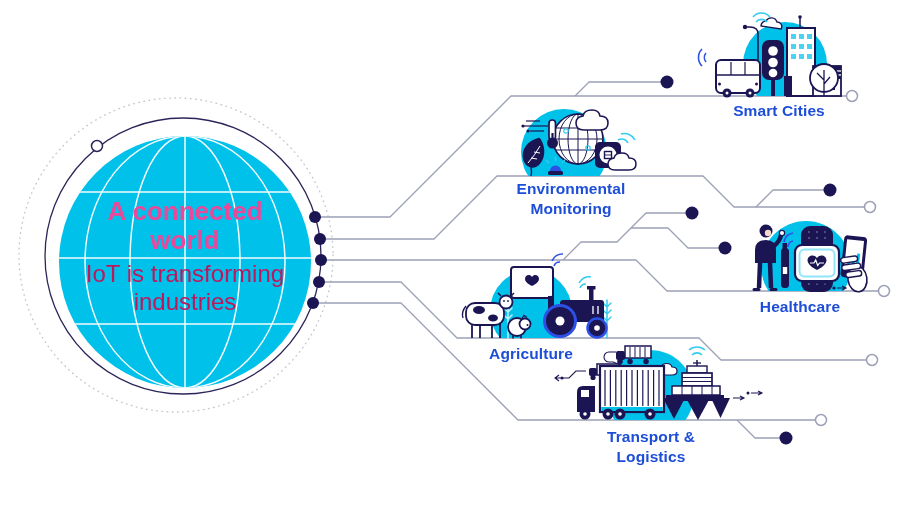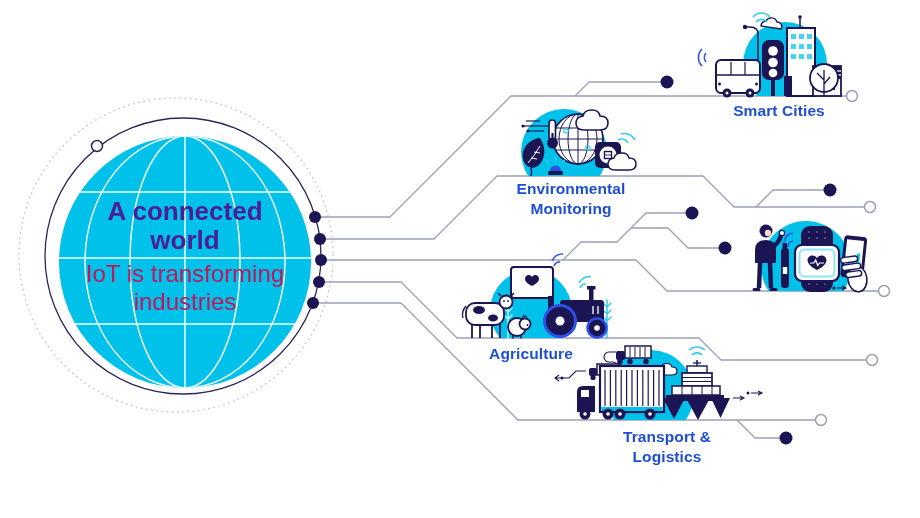--- a/index.html
+++ b/index.html
@@ -2,31 +2,31 @@
 <html><head>
 <meta charset="utf-8">
 <style>
   html,body{margin:0;padding:0;background:#fff;}
   .stage{
     position:relative;width:920px;height:518px;background:#ffffff;overflow:hidden;
     font-family:"Liberation Sans", sans-serif;color:#1B1653;
   }
   .stage svg{position:absolute;left:0;top:0;}
   .title-block{position:absolute;left:55px;top:197px;width:260px;text-align:center;pointer-events:none;}
-  .title-heading{width:180px;margin:0 auto;font-size:26px;line-height:29px;font-weight:700;color:#4c1d95;}
+  .title-heading{width:180px;margin:0 auto;font-size:26px;line-height:29px;font-weight:700;color:#ec4899;}
   .title-sub{width:244px;margin:5px auto 0;font-size:24px;line-height:28px;font-weight:400;color:#be185d;}
   .cat-label{
     position:absolute;text-align:center;font-size:15.5px;line-height:20px;
     font-weight:700;color:#1d4ed8;letter-spacing:0.1px;
   }
   .lbl-sc{left:719px;top:101px;width:120px;}
   .lbl-env{left:510px;top:179px;width:122px;}
   .lbl-hc{left:745px;top:297px;width:110px;}
   .lbl-ag{left:476px;top:344px;width:110px;}
-  .lbl-tl{left:601px;top:427px;width:100px;margin-left:16px;}
+  .lbl-tl{left:601px;top:427px;width:100px;}
 </style>
 </head>
 <body>
 
 <div class="stage">
 
 <svg width="920" height="518" viewBox="0 0 920 518">
   <defs>
     <clipPath id="clip-sc">
           <rect x="0" y="0" width="920" height="96"></rect>
@@ -402,16 +402,17 @@
   </g>
 </svg>
 
   <div class="title-block">
     <div class="title-heading">A connected world</div>
     <div class="title-sub">IoT is transforming industries</div>
   </div>
 
   <div class="cat-label lbl-sc">Smart Cities</div>
   <div class="cat-label lbl-env">Environmental Monitoring</div>
+  <div class="cat-label lbl-hc">Healthcare</div>
   <div class="cat-label lbl-ag">Agriculture</div>
   <div class="cat-label lbl-tl">Transport &amp; Logistics</div>
 
 </div>
 
 </body></html>

